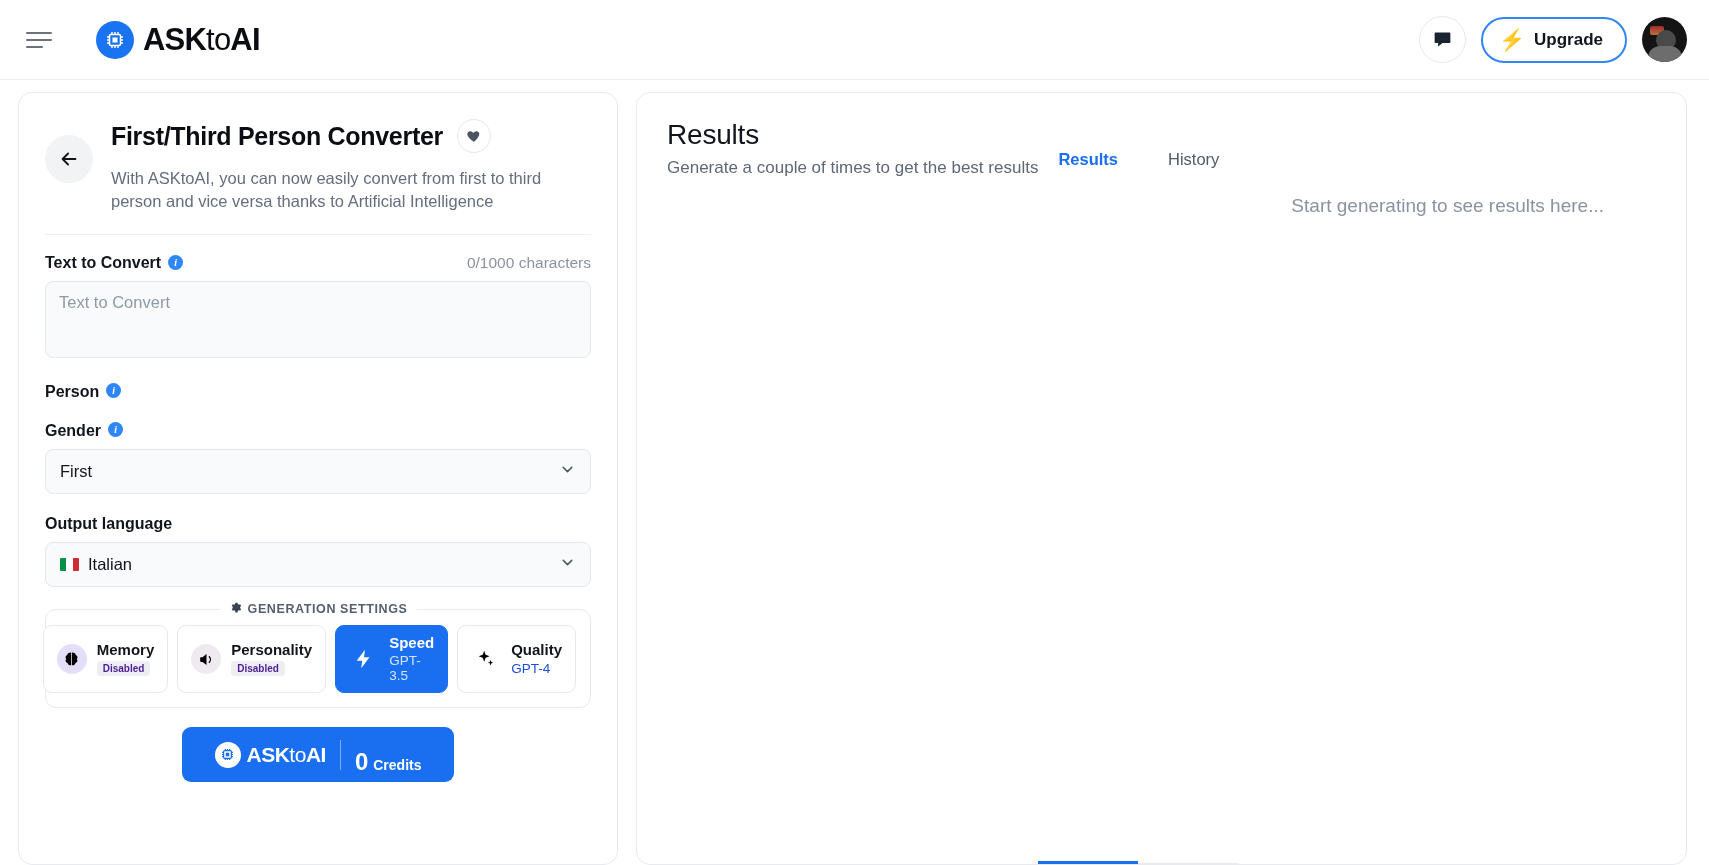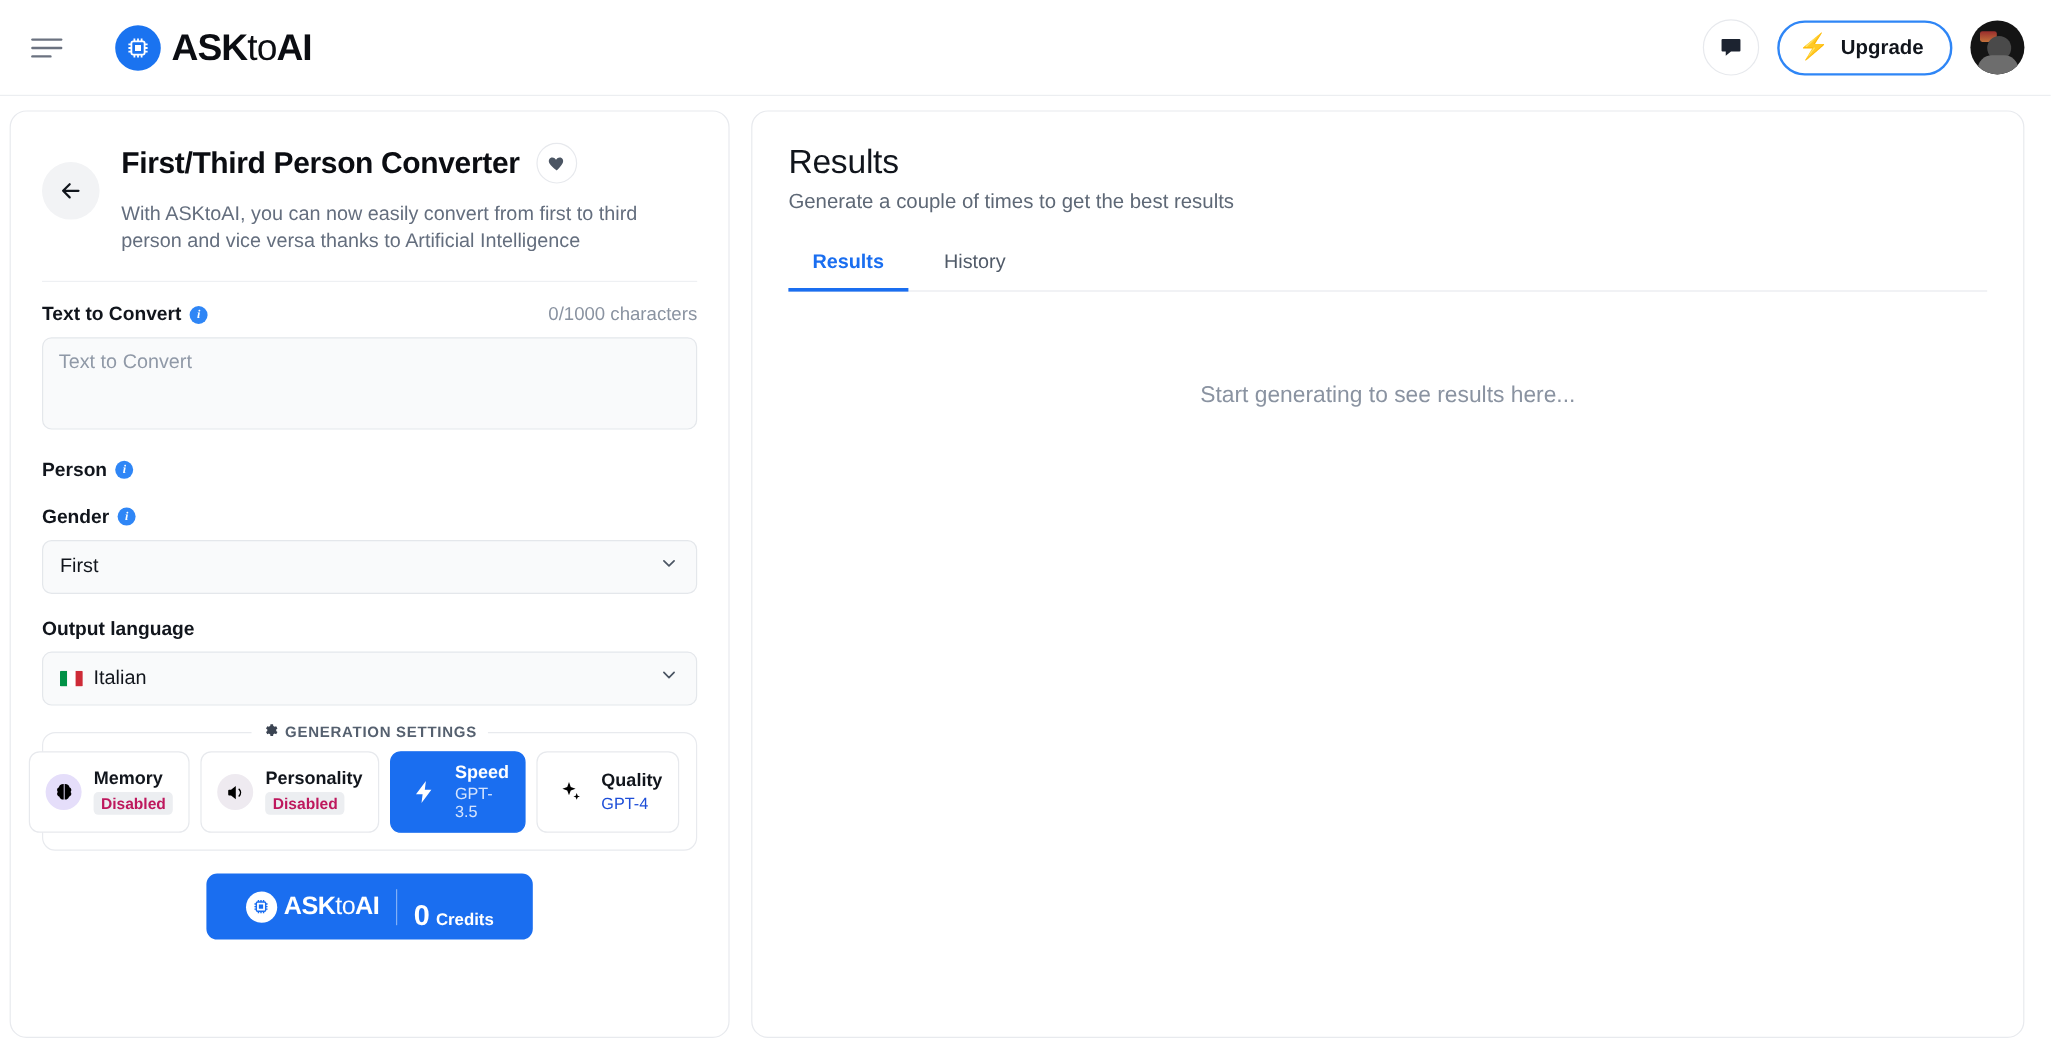--- a/index.html
+++ b/index.html
@@ -48,21 +48,21 @@
   .bolt { font-size: 21px; color: #fcc21b; line-height: 1; }
   .avatar {
     width: 45px; height: 45px; border-radius: 50%; overflow: hidden;
     background: #141414; position: relative; cursor: pointer; flex: none;
   }
   .avatar .a1 { position: absolute; left: 8px; top: 9px; width: 14px; height: 9px; background: linear-gradient(#b33, #e84); opacity: .8; border-radius: 2px; }
   .avatar .a2 { position: absolute; left: 14px; top: 13px; width: 20px; height: 20px; border-radius: 50%; background: #4a4a4a; }
   .avatar .a3 { position: absolute; left: 6px; bottom: 0; width: 34px; height: 16px; border-radius: 12px 12px 0 0; background: #6d6d6d; }
 
   
-  .page { display: flex; gap: 18px; padding: 12px 22px 0 8px; height: 785px; }
+  .page { display: flex; gap: 18px; padding: 12px 22px 0 18px; height: 785px; }
 
   .card {
     border: 1px solid #e8eaee; border-radius: 14px; background: #fff;
   }
 
   
   .left-panel { width: 600px; flex: none; padding: 0; position: relative; overflow: hidden; }
   .lp-inner { padding: 24px 26px 0 26px; }
 
   .lp-head { display: flex; align-items: flex-start; gap: 18px; padding-bottom: 20px; border-bottom: 1px solid #eef0f3; }
@@ -119,42 +119,42 @@
     padding: 9px 13px; display: flex; align-items: center; gap: 10px; cursor: pointer;
   }
   .chip.active { background: #1a6ef0; border-color: #1a6ef0; }
   .chip-ico { width: 30px; height: 30px; border-radius: 50%; display: flex; align-items: center; justify-content: center; flex: none; }
   .chip-ico.mem { background: #e5defa; }
   .chip-ico.per { background: #eeeaf0; }
   .chip-txt { display: flex; flex-direction: column; gap: 2px; }
   .chip-name { font-size: 15px; font-weight: 700; color: #11151c; line-height: 1.1; }
   .chip.active .chip-name { color: #fff; }
   .chip-badge {
-    font-size: 13px; font-weight: 600; color: #be185d; background: #eceef1;
+    font-size: 10px; font-weight: 600; color: #4c1d95; background: #eceef1;
     border-radius: 4px; padding: 2px 6px; align-self: flex-start;
   }
   .chip-meta { font-size: 13.5px; color: #1d4ed8; }
   .chip.active .chip-meta { color: #d5e4fd; }
 
   .credits-btn {
     margin: 19px auto 0; width: 272px; height: 55px; border-radius: 9px;
     background: #1a6ef0; display: flex; align-items: center; justify-content: center;
     gap: 14px; cursor: pointer;
   }
   .credits-brand { display: flex; align-items: center; gap: 6px; }
   .credits-logo { width: 26px; height: 26px; border-radius: 50%; background: #fff; display: flex; align-items: center; justify-content: center; }
   .credits-name { color: #fff; font-size: 21px; font-weight: 700; letter-spacing: -0.5px; }
   .credits-name .lo { font-weight: 400; }
   .divider-v { width: 1px; height: 30px; background: rgba(255,255,255,.45); }
   .credits-val { display: flex; align-items: baseline; gap: 5px; color: #fff; }
   .credits-num { font-size: 24px; font-weight: 700; }
   .credits-word { font-size: 14px; font-weight: 700; margin-top: 24px; }
 
   
-  .right-panel { flex: 1; padding: 26px 30px 0 30px; display: flex; flex-direction: column; }
+  .right-panel { flex: 1; padding: 26px 30px 0 30px; display: flex; flex-direction: row; }
   .rp-head { display: flex; align-items: flex-start; }
   .rp-title { font-size: 28px; font-weight: 400; color: #11151c; letter-spacing: -0.2px; }
   .rp-sub { font-size: 17px; color: #5e6876; margin-top: 7px; }
   .open-editor-btn {
     margin-left: auto; height: 46px; padding: 0 22px; border-radius: 8px; background: #2f86f6;
     color: #fff; font-size: 17px; font-weight: 600; display: flex; align-items: center; gap: 11px;
     border: none; cursor: pointer; font-family: inherit;
   }
   .tabs { display: flex; gap: 10px; margin-top: 24px; border-bottom: 1px solid #e8eaee; }
   .tab {

